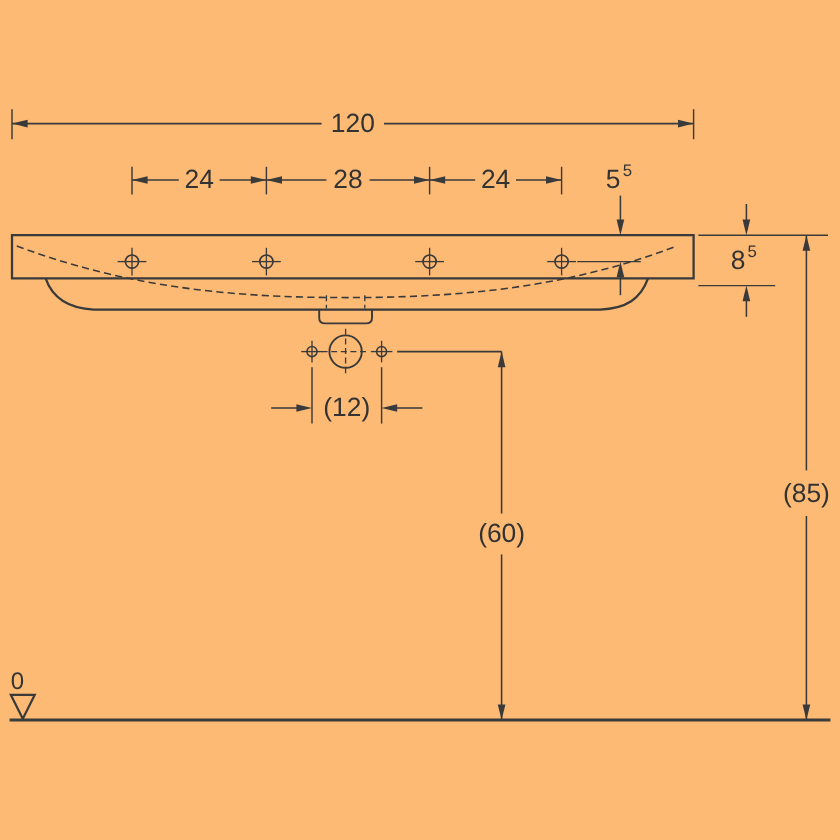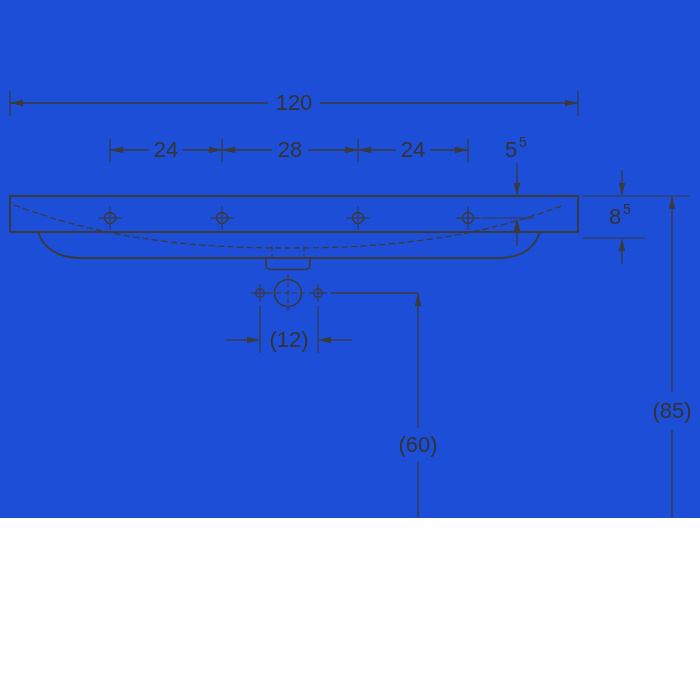--- a/index.html
+++ b/index.html
@@ -1,16 +1,16 @@
 <!DOCTYPE html>
 <html><head>
 <meta charset="utf-8">
 <style>
   html,body{margin:0;padding:0;background:#ffffff;}
-  .stage{width:700px;height:518px;position:relative;background:#1d4ed8;overflow:hidden;text-decoration:underline;}
+  .stage{width:700px;height:700px;position:relative;background:#fdba74;overflow:hidden;text-decoration:underline;}
   text{font-family:"Liberation Sans","DejaVu Sans",sans-serif;fill:#333333;}
   .lbl{font-size:22px;}
   .lbl-sup{font-size:14px;}
   .lbl-sm{font-size:20px;}
   .ln{stroke:#3a3a3a;fill:none;}
   .outline{stroke-width:1.9;}
   .dim{stroke-width:1.3;}
   .ext{stroke-width:1.2;}
   .thin{stroke-width:1.1;}
   .dash{stroke-dasharray:6 3.5;}

